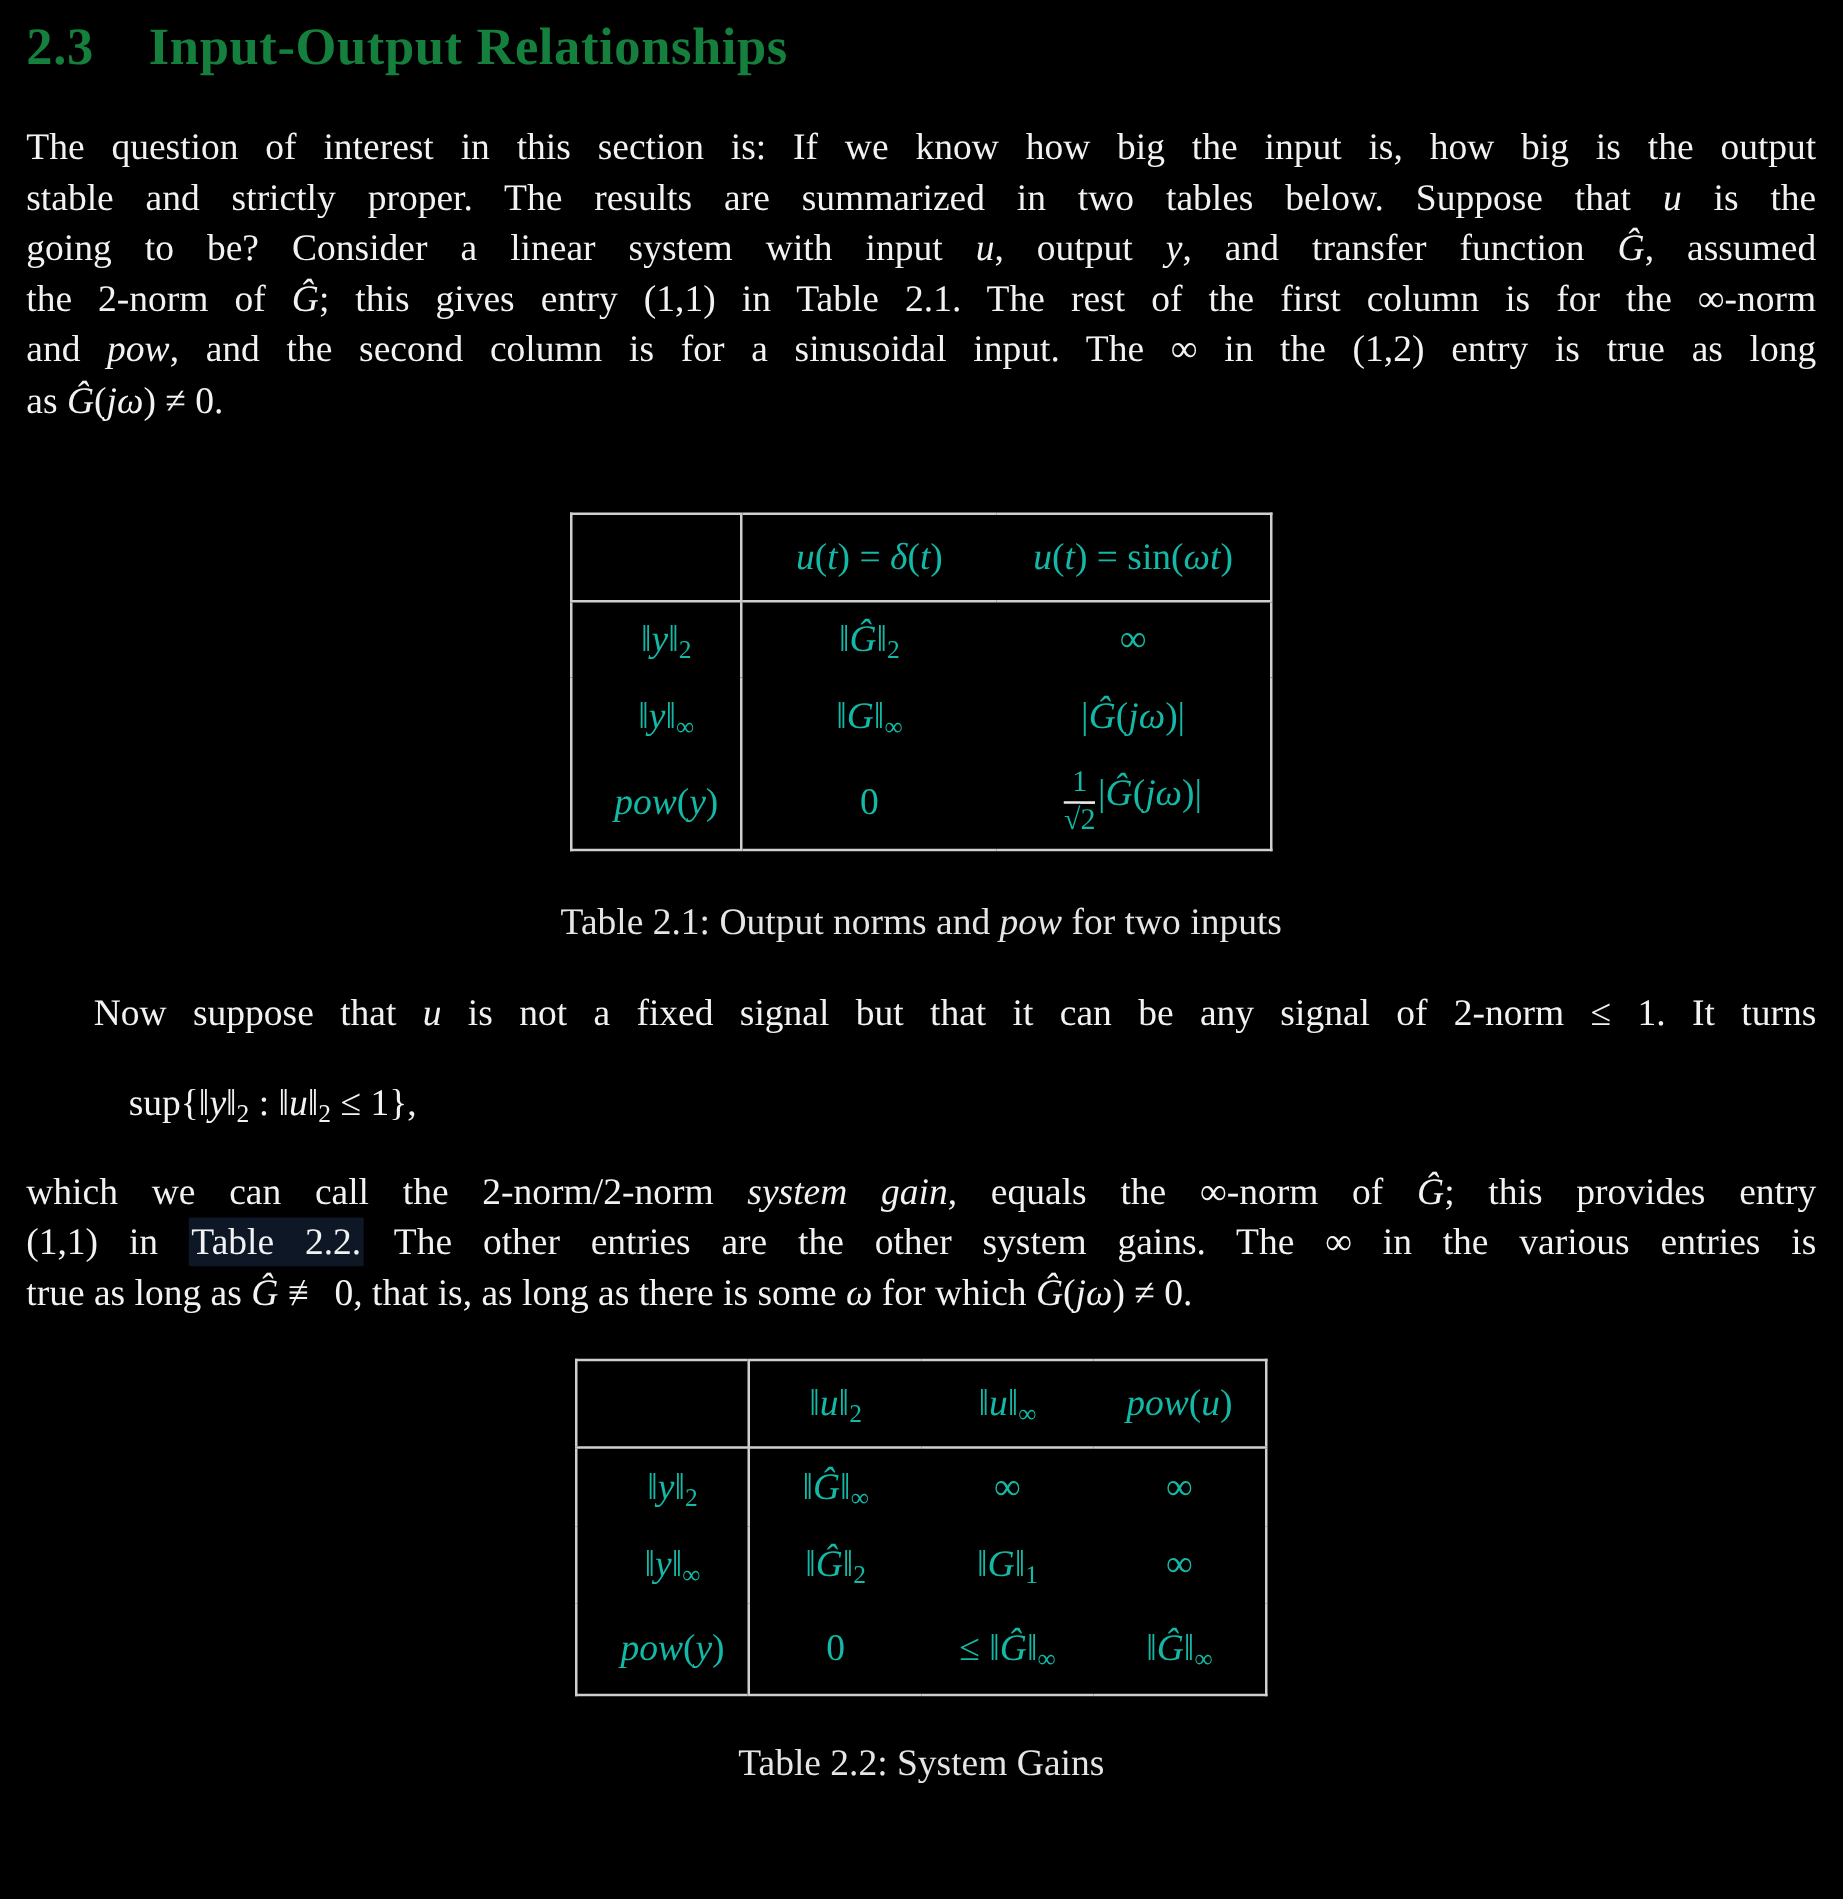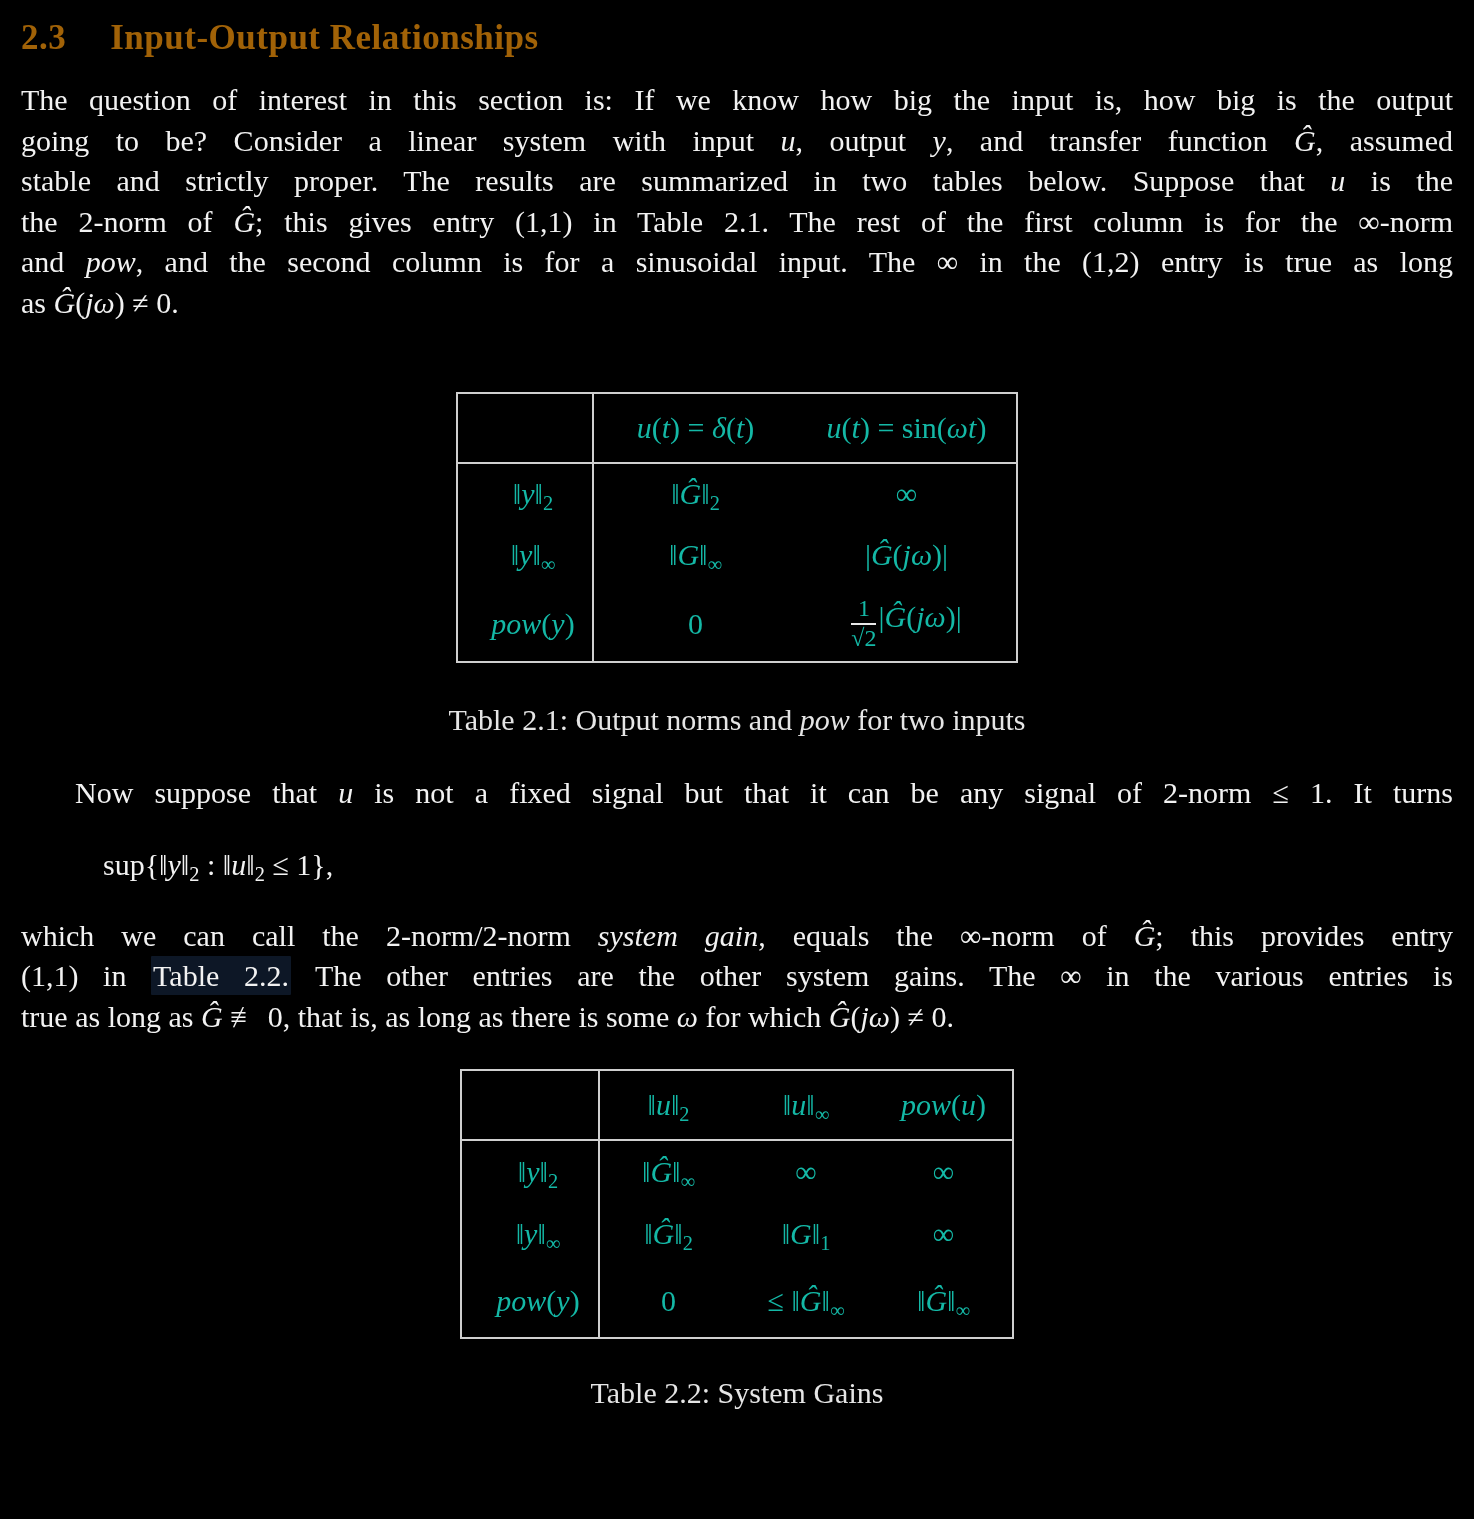--- a/index.html
+++ b/index.html
@@ -3,26 +3,26 @@
 <meta charset="utf-8">
 <style>
   html,body { margin:0; padding:0; background:#000; }
   .page {
     position:relative; width:1474px; height:1519px; box-sizing:border-box;
     background:#000; color:#f2f2f2; overflow:hidden;
     font-family:"Liberation Serif","DejaVu Serif",serif;
     padding:0 21px;
   }
   h1.section-heading {
-    margin:0; padding-top:12px; font-size:35px; line-height:52px;
-    font-weight:bold; color:#a16207; letter-spacing:0.5px;
+    margin:0; padding-top:12px; font-size:42px; line-height:52px;
+    font-weight:bold; color:#15803d; letter-spacing:0.5px;
   }
   h1 .sec-num { margin-right:44px; }
   .para { margin:0; }
-  .para.p1 { margin-top:16px; }
+  .para.p1 { margin-top:34px; }
   .para.p2 { margin-top:33px; }
   .para.p3 { margin-top:30px; }
   .pline {
     font-size:30px; line-height:40.5px;
     text-align:justify; text-align-last:justify;
     white-space:normal; color:#f2f2f2;
   }
   .pline.last { text-align-last:left; }
   .pline.indent { padding-left:54px; box-sizing:border-box; }
   .pline i, .formula i, .mtable i, .caption i { font-style:italic; }
@@ -75,22 +75,22 @@
 <body>
 
 <div class="page">
 
   <h1 class="section-heading">
     <span class="sec-num">2.3</span><span>Input-Output Relationships</span>
   </h1>
 
   <div class="para p1">
     <div class="pline">The question of interest in this section is: If we know how big the input is, how big is the output</div>
+    <div class="pline">stable and strictly proper. The results are summarized in two tables below. Suppose that <i>u</i> is the</div>
     <div class="pline">going to be? Consider a linear system with input <i>u</i>, output <i>y</i>, and transfer function <i>Ĝ</i>, assumed</div>
-    <div class="pline">stable and strictly proper. The results are summarized in two tables below. Suppose that <i>u</i> is the</div>
     <div class="pline">the 2-norm of <i>Ĝ</i>; this gives entry (1,1) in Table 2.1. The rest of the first column is for the ∞-norm</div>
     <div class="pline">and <i>pow</i>, and the second column is for a sinusoidal input. The ∞ in the (1,2) entry is true as long</div>
     <div class="pline last">as <i>Ĝ</i>(<i>jω</i>) ≠ 0.</div>
   </div>
 
   <table class="mtable t1">
     <colgroup>
         <col class="c0">
         <col class="c1">
         <col class="c2">

